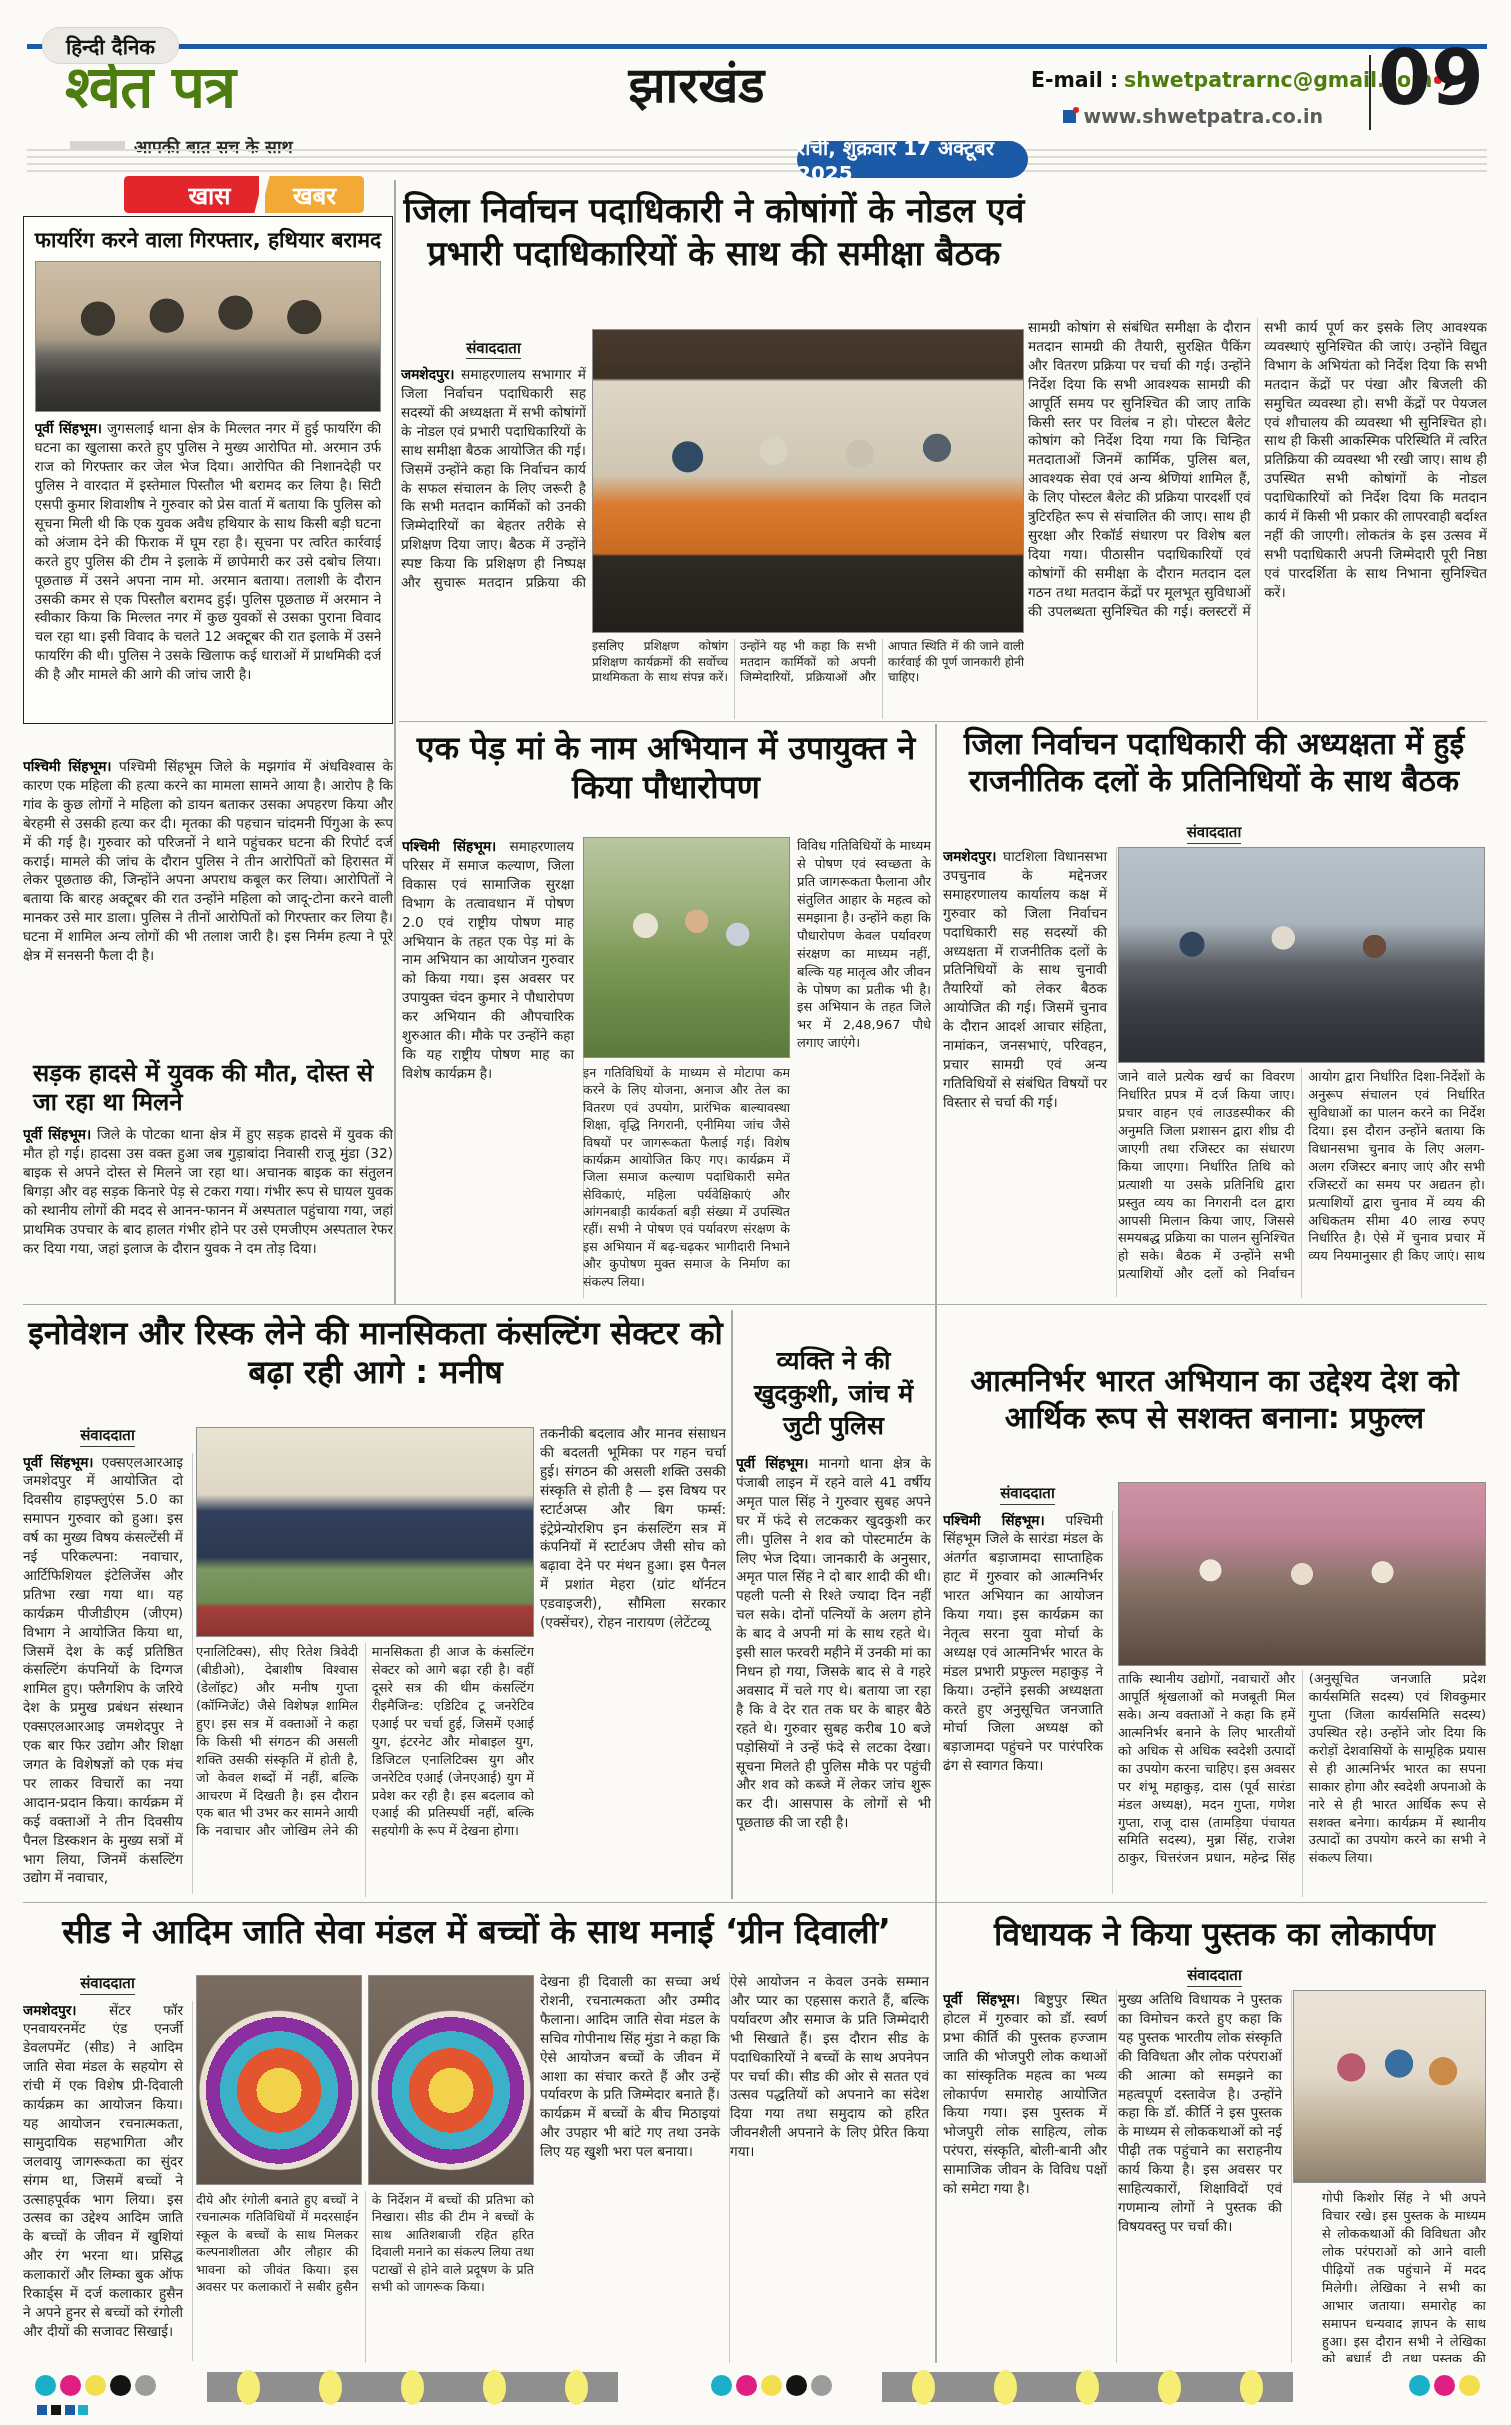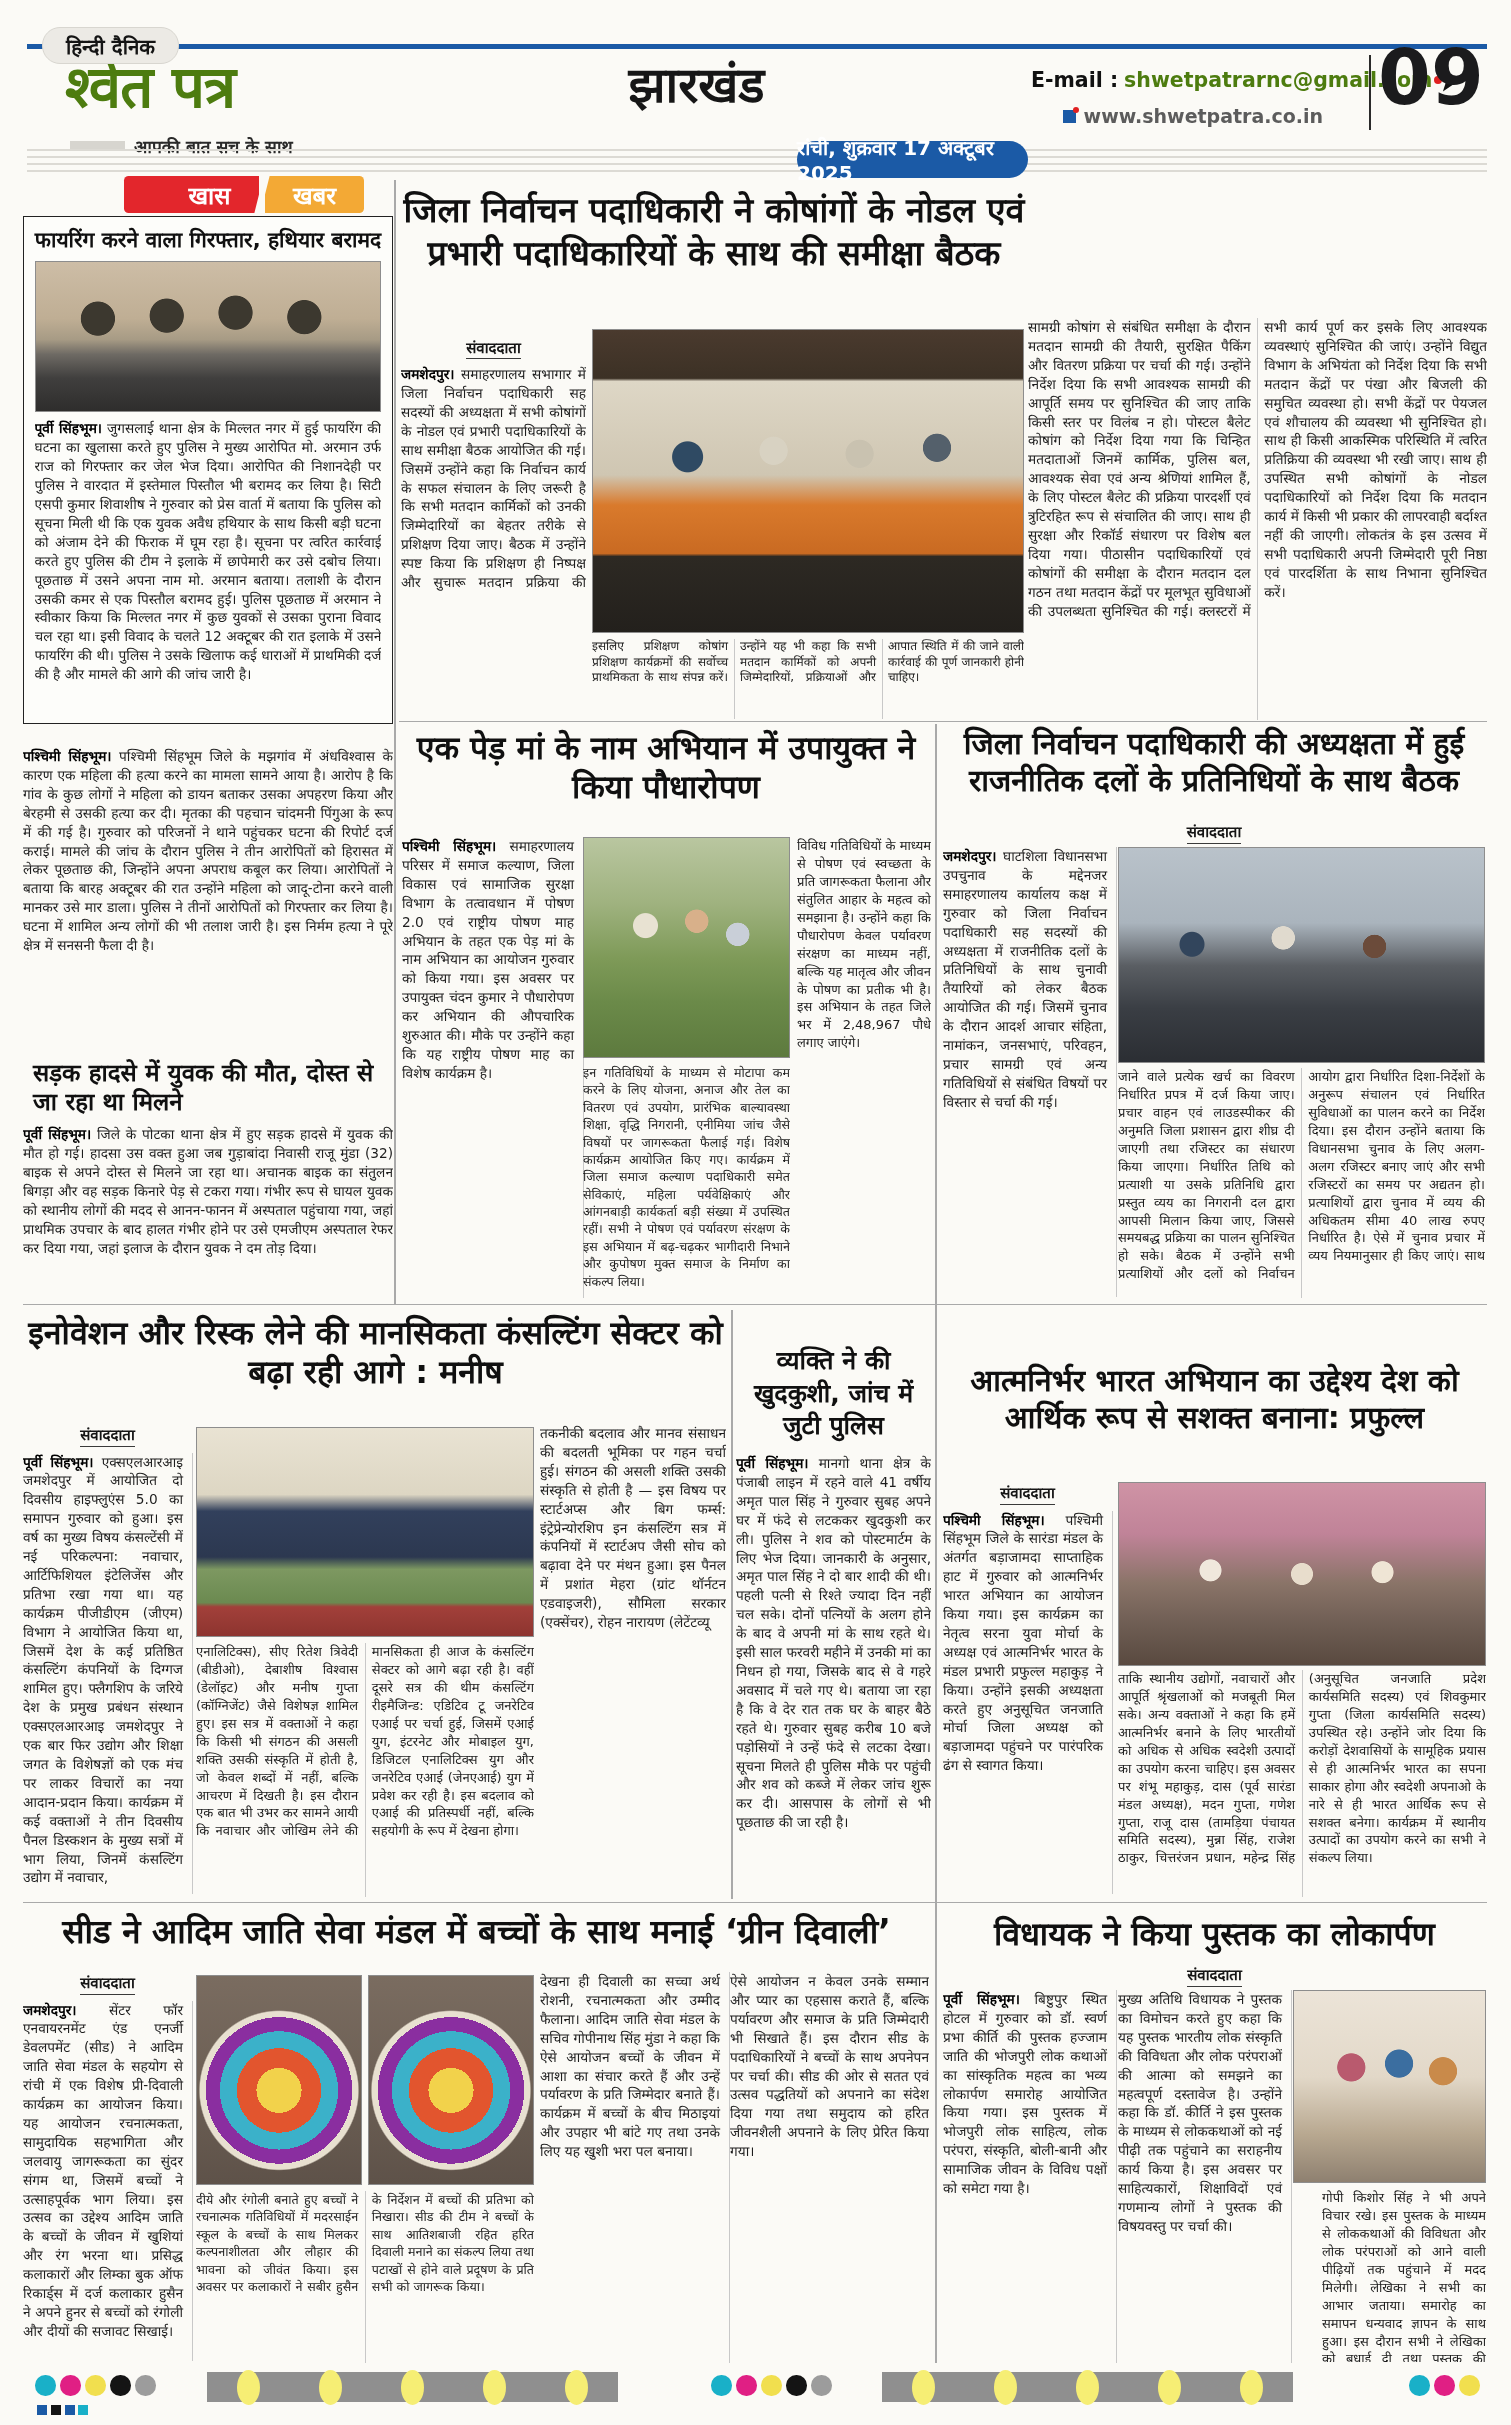--- a/index.html
+++ b/index.html
@@ -149,21 +149,21 @@
 <div class="abs" style="left:23px;top:216px;width:370px;height:508px;border:1.5px solid #222;background:#fdfdfa;box-sizing:border-box;padding:7.6px 10.6px;">
   <div class="art-h center" style="font-size:21px;margin-top:3px;">फायरिंग करने वाला गिरफ्तार, हथियार बरामद</div>
   <div class="photo ph-police" style="width:100%;height:151px;margin:7.6px 0;"></div>
   <div class="body-txt" style="height:291px;">
     <b>पूर्वी सिंहभूम।</b>
     <span>जुगसलाई थाना क्षेत्र के मिल्लत नगर में हुई फायरिंग की घटना का खुलासा करते हुए पुलिस ने मुख्य आरोपित मो. अरमान उर्फ राज को गिरफ्तार कर जेल भेज दिया। आरोपित की निशानदेही पर पुलिस ने वारदात में इस्तेमाल पिस्तौल भी बरामद कर लिया है। सिटी एसपी कुमार शिवाशीष ने गुरुवार को प्रेस वार्ता में बताया कि पुलिस को सूचना मिली थी कि एक युवक अवैध हथियार के साथ किसी बड़ी घटना को अंजाम देने की फिराक में घूम रहा है। सूचना पर त्वरित कार्रवाई करते हुए पुलिस की टीम ने इलाके में छापेमारी कर उसे दबोच लिया। पूछताछ में उसने अपना नाम मो. अरमान बताया। तलाशी के दौरान उसकी कमर से एक पिस्तौल बरामद हुई। पुलिस पूछताछ में अरमान ने स्वीकार किया कि मिल्लत नगर में कुछ युवकों से उसका पुराना विवाद चल रहा था। इसी विवाद के चलते 12 अक्टूबर की रात इलाके में उसने फायरिंग की थी। पुलिस ने उसके खिलाफ कई धाराओं में प्राथमिकी दर्ज की है और मामले की आगे की जांच जारी है।</span>
   </div>
 </div>
 
 <div class="abs" style="left:23px;top:739px;width:370px;height:318px;">
-  <div class="body-txt" style="height:228px;margin-top:8px;">
+  <div class="body-txt" style="height:228px;margin-top:18px;">
     <b>पश्चिमी सिंहभूम।</b>
     <span>पश्चिमी सिंहभूम जिले के मझगांव में अंधविश्वास के कारण एक महिला की हत्या करने का मामला सामने आया है। आरोप है कि गांव के कुछ लोगों ने महिला को डायन बताकर उसका अपहरण किया और बेरहमी से उसकी हत्या कर दी। मृतका की पहचान चांदमनी पिंगुआ के रूप में की गई है। गुरुवार को परिजनों ने थाने पहुंचकर घटना की रिपोर्ट दर्ज कराई। मामले की जांच के दौरान पुलिस ने तीन आरोपितों को हिरासत में लेकर पूछताछ की, जिन्होंने अपना अपराध कबूल कर लिया। आरोपितों ने बताया कि बारह अक्टूबर की रात उन्होंने महिला को जादू-टोना करने वाली मानकर उसे मार डाला। पुलिस ने तीनों आरोपितों को गिरफ्तार कर लिया है। घटना में शामिल अन्य लोगों की भी तलाश जारी है। इस निर्मम हत्या ने पूरे क्षेत्र में सनसनी फैला दी है।</span>
   </div>
 </div>
 
 <div class="abs" style="left:23px;top:1059px;width:370px;height:240px;">
   <div class="art-h" style="font-size:24px;margin-left:10px;">सड़क हादसे में युवक की मौत, दोस्त से जा रहा था मिलने</div>
   <div class="body-txt" style="height:160px;margin-top:7.6px;">
     <b>पूर्वी सिंहभूम।</b>
     <span>जिले के पोटका थाना क्षेत्र में हुए सड़क हादसे में युवक की मौत हो गई। हादसा उस वक्त हुआ जब गुड़ाबांदा निवासी राजू मुंडा (32) बाइक से अपने दोस्त से मिलने जा रहा था। अचानक बाइक का संतुलन बिगड़ा और वह सड़क किनारे पेड़ से टकरा गया। गंभीर रूप से घायल युवक को स्थानीय लोगों की मदद से आनन-फानन में अस्पताल पहुंचाया गया, जहां प्राथमिक उपचार के बाद हालत गंभीर होने पर उसे एमजीएम अस्पताल रेफर कर दिया गया, जहां इलाज के दौरान युवक ने दम तोड़ दिया।</span>

